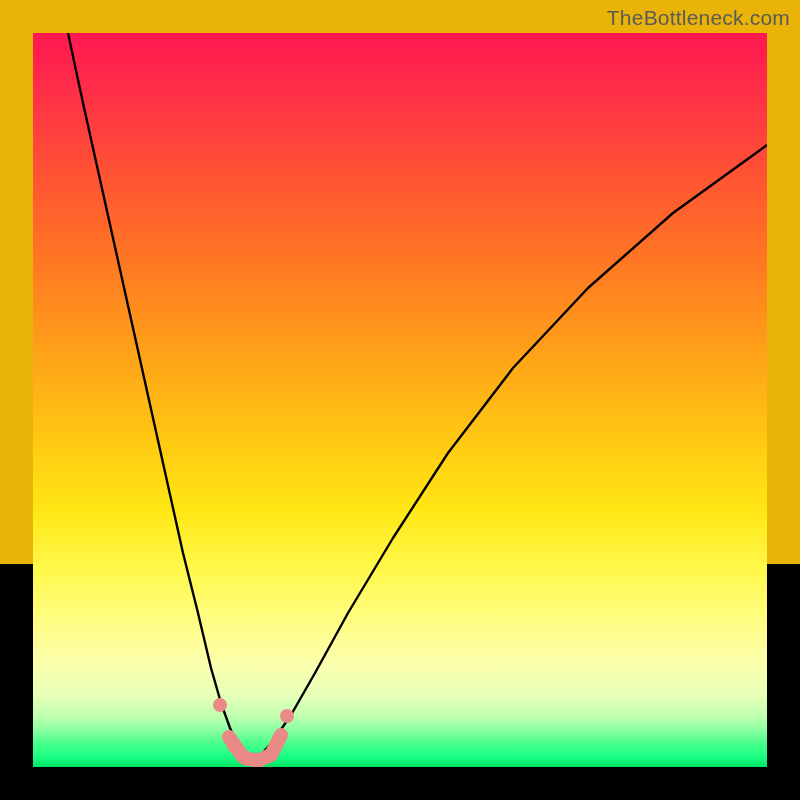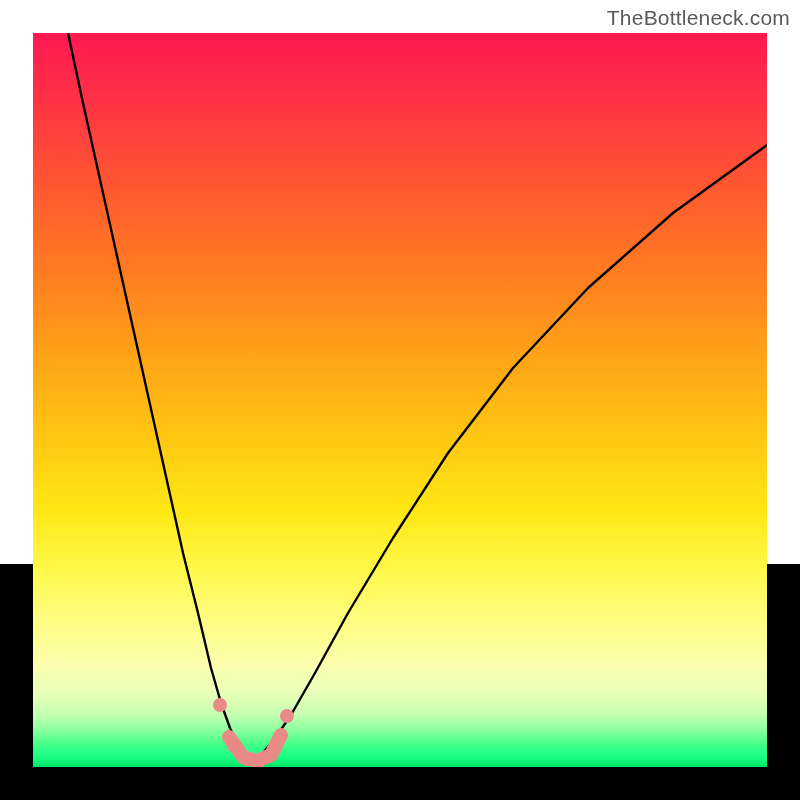--- a/index.html
+++ b/index.html
@@ -10,21 +10,21 @@
     background: #000;
     overflow: hidden;
     font-family: Arial, Helvetica, sans-serif;
   }
   .frame {
     position: absolute;
     left: 0;
     top: 0;
     width: 800px;
     height: 564px;
-    background: #ffffff;
+    background: #eab308;
   }
   .plot-area {
     position: absolute;
     left: 33px;
     top: 33px;
     width: 734px;
     height: 734px;
     
     background: linear-gradient(
       to bottom,

